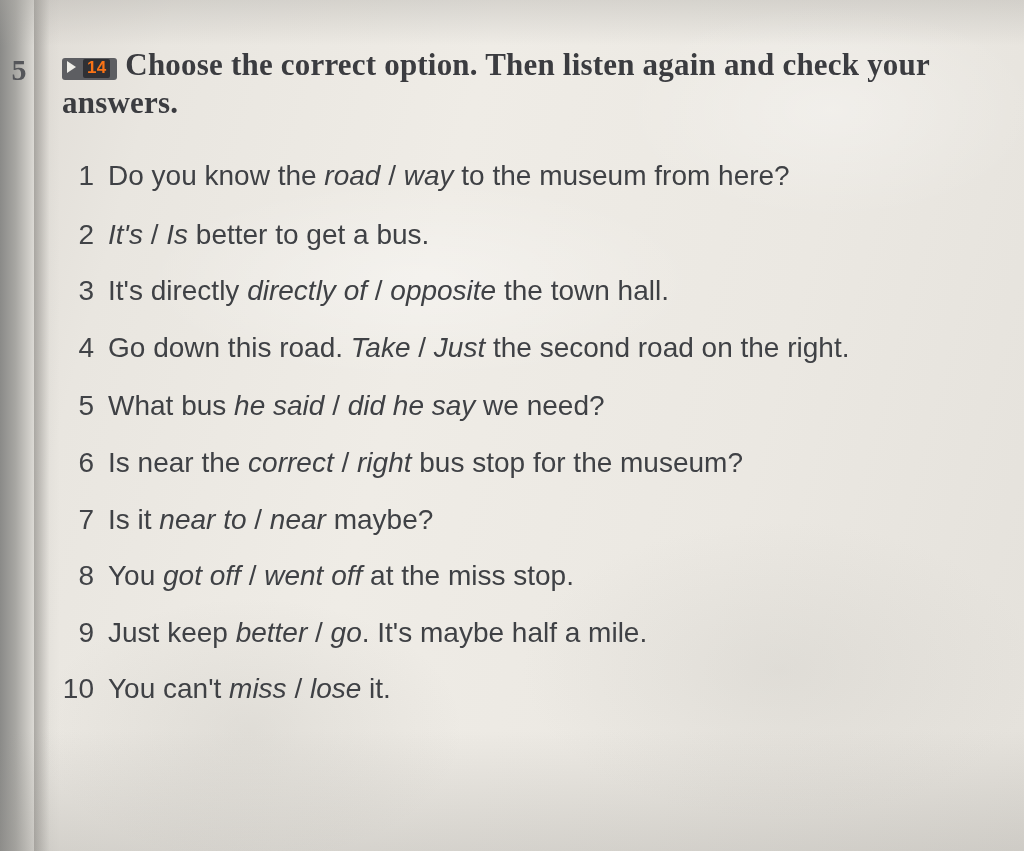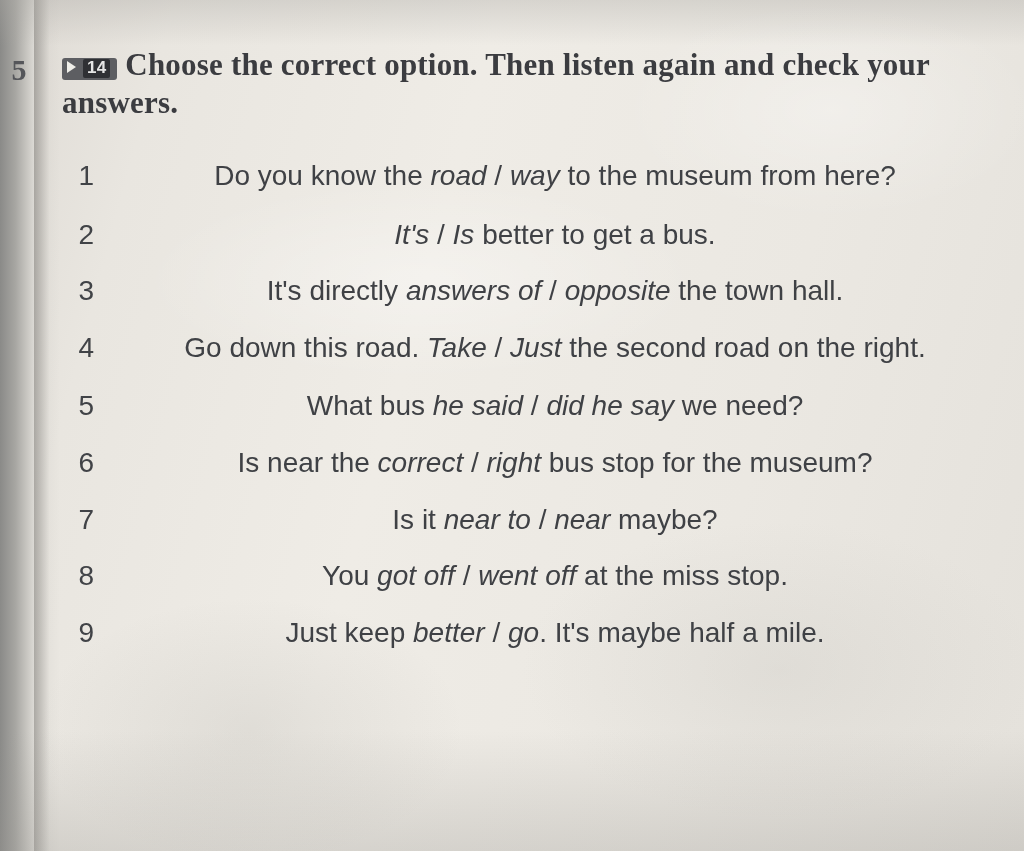--- a/index.html
+++ b/index.html
@@ -108,21 +108,21 @@
     width: 0; height: 0;
     border-left: 9px solid #efeee9;
     border-top: 6px solid transparent;
     border-bottom: 6px solid transparent;
     margin-right: 7px;
     vertical-align: 0px;
   }
   .audio-badge .num {
     display: inline-block;
     background: #2f3034;
-    color: #e5e5e5;
+    color: #f97316;
     padding: 0 4px;
     border-radius: 2px;
   }
 
   
   .items {
     position: absolute;
     left: 62px;
     top: 156px;
     width: 940px;
@@ -139,21 +139,20 @@
   .item .num {
     width: 46px;
     flex: 0 0 46px;
     text-align: right;
     padding-right: 14px;
     box-sizing: border-box;
     color: #414347;
   }
   .item .txt {
     flex: 1 1 auto;
-    text-align: center;
   }
   .item .txt i {
     font-style: italic;
   }
 
   
   .item.two-line { margin-bottom: 18px; }
 </style>
 </head>
 <body>
@@ -183,21 +182,21 @@
       <span class="txt"><span>Do you know the </span><i>road</i><span> / </span><i>way</i><span> to the museum from here?</span></span>
     </div>
 
     <div class="item">
       <span class="num">2</span>
       <span class="txt"><span></span><i>It's</i><span> / </span><i>Is</i><span> better to get a bus.</span></span>
     </div>
 
     <div class="item">
       <span class="num">3</span>
-      <span class="txt"><span>It's directly </span><i>answers of</i><span> / </span><i>opposite</i><span> the town hall.</span></span>
+      <span class="txt"><span>It's directly </span><i>directly of</i><span> / </span><i>opposite</i><span> the town hall.</span></span>
     </div>
 
     <div class="item two-line">
       <span class="num">4</span>
       <span class="txt"><span>Go down this road. </span><i>Take</i><span> / </span><i>Just</i><span> the second road on the right.</span></span>
     </div>
 
     <div class="item">
       <span class="num">5</span>
       <span class="txt"><span>What bus </span><i>he said</i><span> / </span><i>did he say</i><span> we need?</span></span>
@@ -216,15 +215,19 @@
     <div class="item">
       <span class="num">8</span>
       <span class="txt"><span>You </span><i>got off</i><span> / </span><i>went off</i><span> at the miss stop.</span></span>
     </div>
 
     <div class="item">
       <span class="num">9</span>
       <span class="txt"><span>Just keep </span><i>better</i><span> / </span><i>go</i><span>. It's maybe half a mile.</span></span>
     </div>
 
+    <div class="item">
+      <span class="num">10</span>
+      <span class="txt"><span>You can't </span><i>miss</i><span> / </span><i>lose</i><span> it.</span></span>
+    </div>
 
   </div>
 </div>
 
 </body></html>

